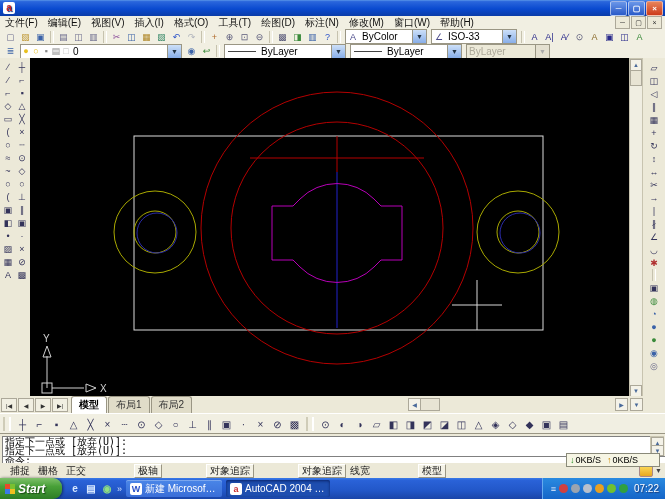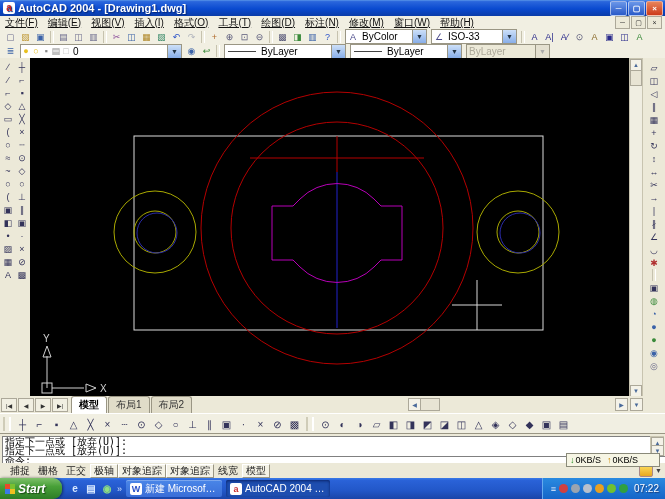--- a/index.html
+++ b/index.html
@@ -16,21 +16,21 @@
     color:#c22;font-size:10px;font-weight:bold;line-height:12px;text-align:center;}
   .winbtns{margin-left:auto;display:flex;gap:1px;padding-right:2px;}
   .wbtn{width:15px;height:13px;border:1px solid #ffffff88;border-radius:2px;
     background:linear-gradient(180deg,#6a96e8,#2a5ac8);color:#fff;font-size:8px;
     display:flex;align-items:center;justify-content:center;font-weight:bold;text-shadow:none;}
   .wbtn.close{background:linear-gradient(180deg,#e8845a,#cc3a1a);}
 
   
   #menubar{top:16px;left:0;width:665px;height:13px;background:#f1efe2;
     border-bottom:1px solid #d8d4c0;display:flex;align-items:center;font-size:10px;color:#111;}
-  #menubar .mitem{padding:0 5px;text-decoration:underline;}
+  #menubar .mitem{padding:0 5px;}
   .childbtns{margin-left:auto;display:flex;gap:1px;padding-right:3px;}
   .cbtn{width:13px;height:11px;border:1px solid #aca899;background:#ece9d8;color:#333;
     font-size:7px;display:flex;align-items:center;justify-content:center;}
 
   
   .tbrow{display:flex;align-items:center;background:#f1efe2;border-bottom:1px solid #d0ccb8;}
   #row1{top:29px;left:0;width:665px;height:15px;padding-left:3px;}
   #row2{top:44px;left:0;width:665px;height:14px;padding-left:3px;}
   .tbtn{width:15px;height:13px;display:flex;align-items:center;justify-content:center;
     font-size:9px;color:#33335a;flex:0 0 auto;}
@@ -100,21 +100,21 @@
   #netmeter .dn{color:#1e8a1e;margin:0 1px 0 3px;}
   #netmeter .up{color:#cc8800;margin:0 1px 0 6px;}
 
   
   #statusbar{top:463px;left:0;width:665px;height:15px;background:#ece9d8;display:flex;
     align-items:center;font-size:10px;}
   #coords{width:150px;height:11px;margin-left:2px;border:1px solid;border-color:#9a9684 #fff #fff #9a9684;
     color:#a8a494;font-size:9px;padding:0 3px;line-height:11px;overflow:hidden;white-space:nowrap;}
   #stbtns{display:flex;margin-left:6px;}
   .stbtn{padding:0 3px;height:12px;line-height:12px;color:#222;border:1px solid transparent;white-space:nowrap;}
-  .stbtn.on{border-color:#fff #9a9684 #9a9684 #fff;background:#f4f2e6;}
+  .stbtn.on{border-color:#fff #9a9684 #9a9684 #fff;background:#f4f2e6;margin-left:44px;}
   #status-tray{margin-left:auto;display:flex;align-items:center;padding-right:3px;gap:2px;}
   #comm-icon{width:12px;height:11px;background:linear-gradient(180deg,#ffe060,#e8a820);
     border:1px solid #a88;border-radius:2px;}
   #status-caret{font-size:7px;color:#444;}
 
   
   #taskbar{top:478px;left:0;width:665px;height:21px;
     background:linear-gradient(180deg,#3a7ae8 0%,#2a62d8 12%,#2257c8 60%,#1a45a8 100%);
     display:flex;align-items:center;}
   #startbtn{width:62px;height:21px;border-radius:0 9px 9px 0;
@@ -145,21 +145,20 @@
     padding:0 6px 0 8px;}
   #lang-ind{color:#eaf2ff;font-size:9px;}
   .traydot{width:9px;height:9px;border-radius:50%;flex:0 0 auto;}
   #clock{color:#fff;font-size:10px;margin-left:3px;text-shadow:1px 1px 1px #1a3a7a;}
 </style>
 </head>
 <body>
 
 <div id="titlebar" class="abs">
   <div id="app-icon">a</div>
-  <span>AutoCAD 2004 - [Drawing1.dwg]</span>
   <div class="winbtns">
     <div class="wbtn">─</div>
     <div class="wbtn">▢</div>
     <div class="wbtn close">×</div>
   </div>
 </div>
 
 <div id="menubar" class="abs">
   <div style="display:flex">
 

